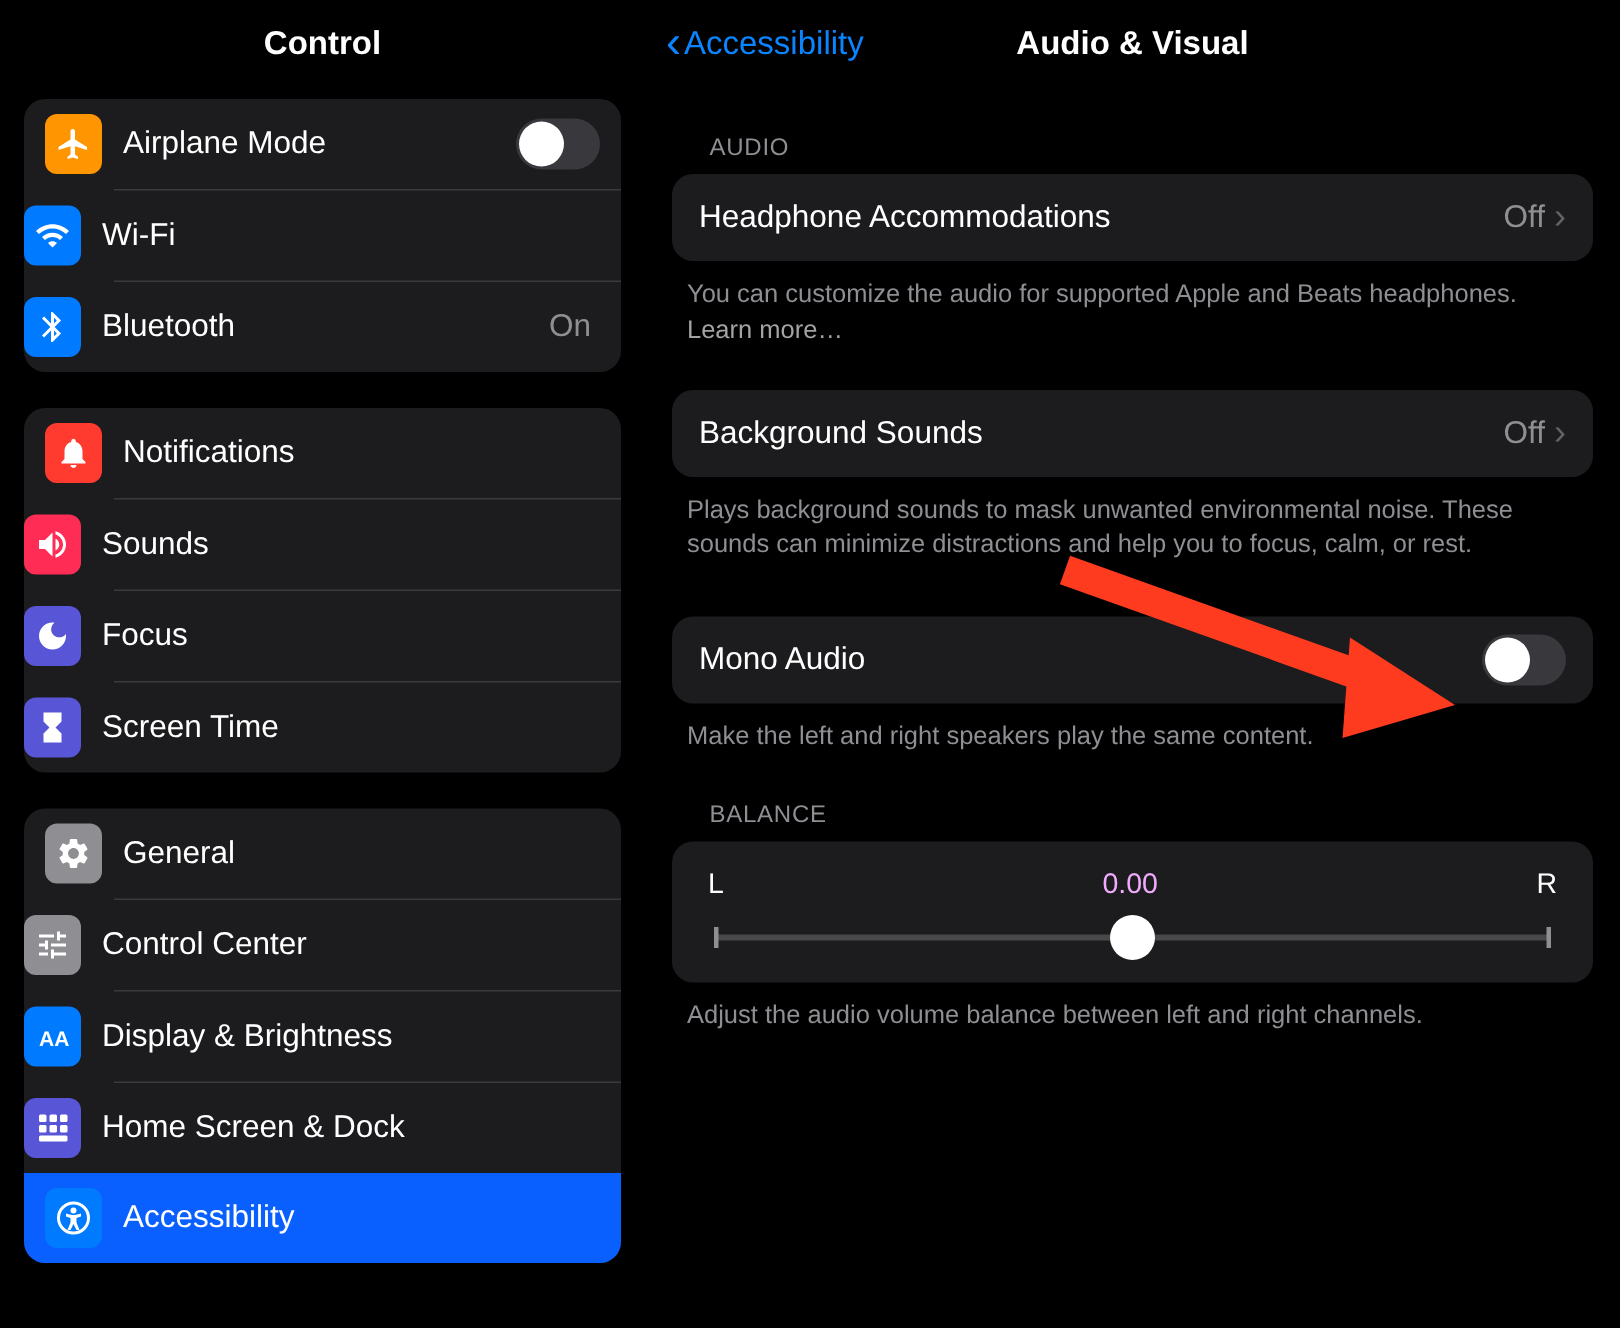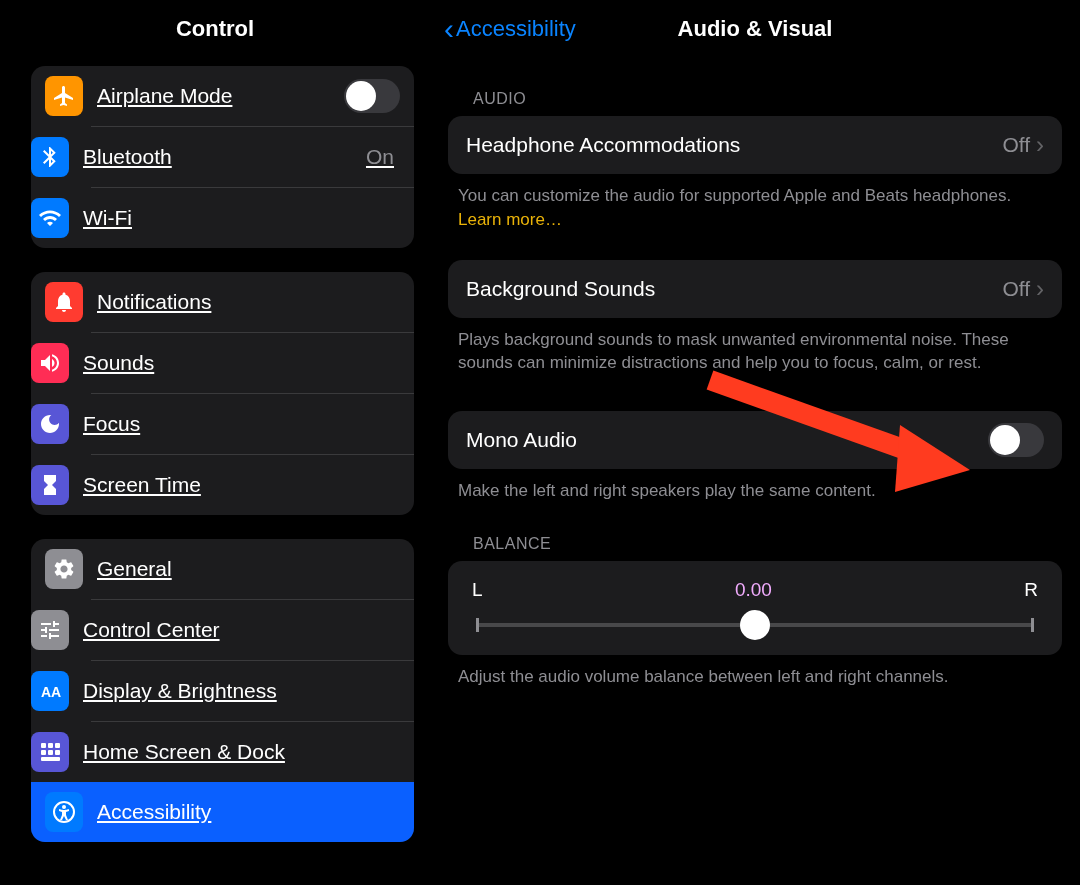--- a/index.html
+++ b/index.html
@@ -47,25 +47,24 @@
       color: #0a84ff;
       font-size: 22px;
       cursor: pointer;
     }
     .back-chevron {
       font-size: 30px;
       line-height: 1;
       margin-right: 2px;
     }
     .group {
-      margin: 24px 16px 0 31px;
+      margin: 24px 16px 0 16px;
       background: #1c1c1e;
       border-radius: 14px;
       overflow: hidden;
-      text-decoration: underline;
     }
     .row {
       display: flex;
       align-items: center;
       min-height: 58px;
       padding: 10px 14px;
       cursor: pointer;
     }
     .row + .row {
       border-top: 1px solid #3a3a3c;
@@ -132,21 +131,21 @@
       margin: 32px 28px 8px 43px;
       letter-spacing: 0.5px;
     }
     .section-footer {
       font-size: 17px;
       color: #8e8e93;
       margin: 10px 28px 0 28px;
       line-height: 1.4;
     }
     .section-footer .link {
-      color: #eab308;
+      color: #a3a3a3;
       cursor: pointer;
     }
     .rp-group {
       margin: 0 18px;
       background: #1c1c1e;
       border-radius: 14px;
       overflow: hidden;
     }
     .rp-row {
       display: flex;
@@ -243,33 +242,33 @@
           </svg>
       </div>
       <div class="row-label">Airplane Mode</div>
       <div class="toggle">
           <div class="toggle-knob"></div>
         </div>
     </div>
     <div class="row">
       <div class="icon-box bg-blue" style="margin-left:-60px;">
         <svg viewBox="0 0 24 24">
+            <path d="M1 9l2 2c4.97-4.97 13.03-4.97 18 0l2-2C16.93 2.93 7.08 2.93 1 9zm8 8l3 3 3-3c-1.65-1.66-4.34-1.66-6 0zm-4-4l2 2c2.76-2.76 7.24-2.76 10 0l2-2C15.14 9.14 8.87 9.14 5 13z"></path>
+          </svg>
+      </div>
+      <div class="row-label">Wi-Fi</div>
+    </div>
+    <div class="row">
+      <div class="icon-box bg-blue" style="margin-left:-60px;">
+        <svg viewBox="0 0 24 24">
             <path d="M17.71 7.71L12 2h-1v7.59L6.41 5 5 6.41 10.59 12 5 17.59 6.41 19 11 14.41V22h1l5.71-5.71L13.41 12l4.3-4.29zM13 5.83l1.88 1.88L13 9.59V5.83zm1.88 10.46L13 18.17v-3.76l1.88 1.88z"></path>
           </svg>
       </div>
       <div class="row-label">Bluetooth</div>
       <div class="row-value">On</div>
-    </div>
-    <div class="row">
-      <div class="icon-box bg-blue" style="margin-left:-60px;">
-        <svg viewBox="0 0 24 24">
-            <path d="M1 9l2 2c4.97-4.97 13.03-4.97 18 0l2-2C16.93 2.93 7.08 2.93 1 9zm8 8l3 3 3-3c-1.65-1.66-4.34-1.66-6 0zm-4-4l2 2c2.76-2.76 7.24-2.76 10 0l2-2C15.14 9.14 8.87 9.14 5 13z"></path>
-          </svg>
-      </div>
-      <div class="row-label">Wi-Fi</div>
     </div>
   </div>
 
   <div class="group">
     <div class="row">
       <div class="icon-box bg-red">
         <svg viewBox="0 0 24 24">
             <path d="M12 22c1.1 0 2-.9 2-2h-4c0 1.1.9 2 2 2zm6-6v-5c0-3.07-1.64-5.64-4.5-6.32V4c0-.83-.67-1.5-1.5-1.5s-1.5.67-1.5 1.5v.68C7.63 5.36 6 7.92 6 11v5l-2 2v1h16v-1l-2-2z"></path>
           </svg>
       </div>

